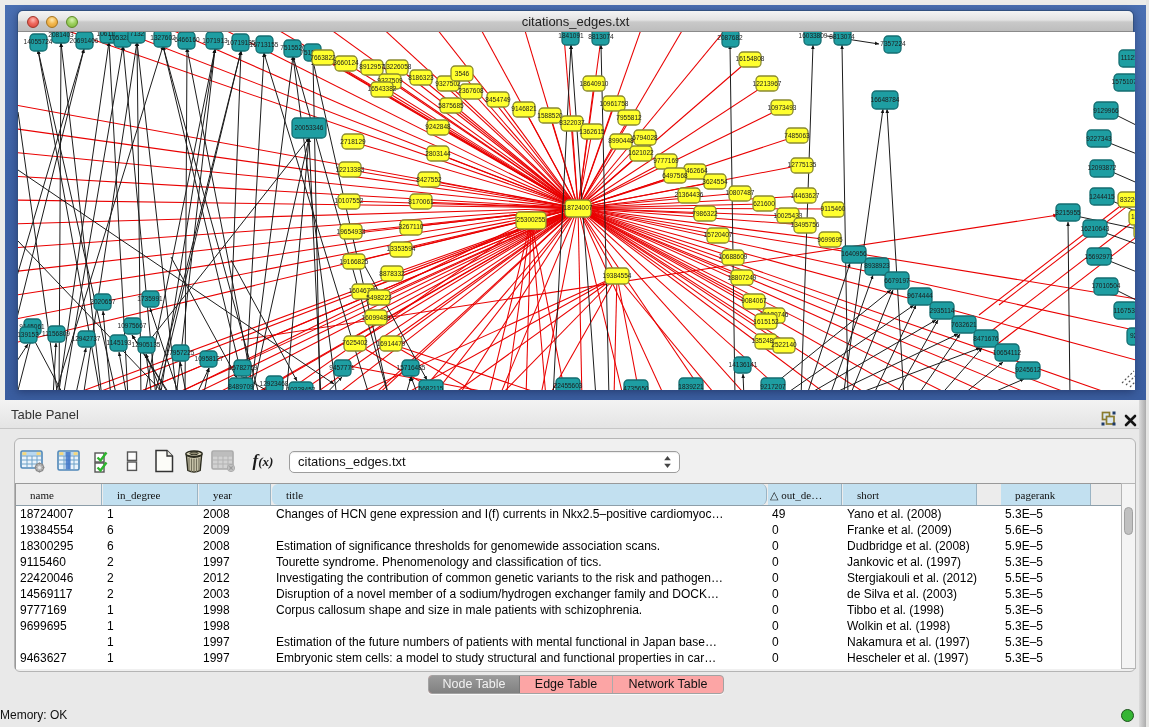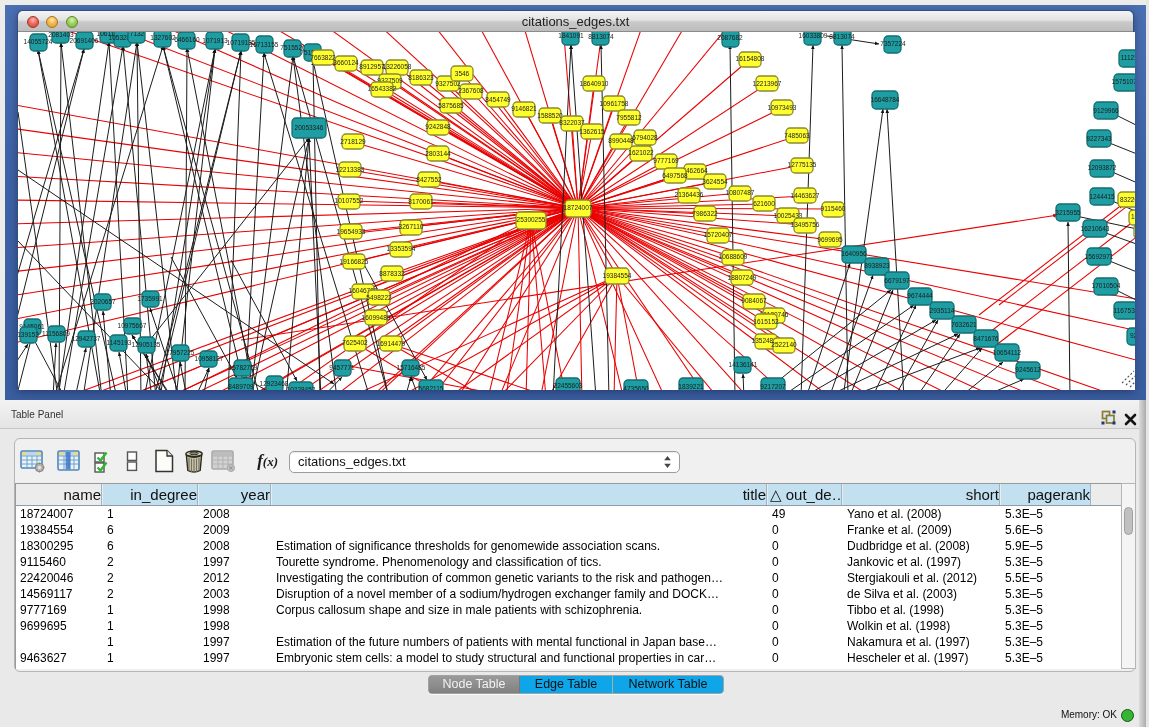--- a/index.html
+++ b/index.html
@@ -13,53 +13,53 @@
    border-bottom:1px solid #8b8b8b; border-radius:5px 5px 0 0;
    text-align:center; font-size:13px; font-weight:500; color:#222; line-height:21px; }
 .tl { position:absolute; top:4.5px; width:12px; height:12px; border-radius:50%; }
 .tl.r { left:9px;  background:radial-gradient(circle at 50% 30%, #ffb9b2 0%, #ee6a5f 45%, #d63f32 100%); border:0.5px solid #a03328; }
 .tl.y { left:28px; background:radial-gradient(circle at 50% 30%, #ffe9b0 0%, #f3b84f 45%, #dd9b2f 100%); border:0.5px solid #a5741f; }
 .tl.g { left:48px; background:radial-gradient(circle at 50% 30%, #d7f3b2 0%, #9ed160 45%, #79b437 100%); border:0.5px solid #5d8a26; }
 .gcanvas { position:absolute; left:0; top:21px; width:1117px; height:358px; background:#fff; overflow:hidden; }
 .tpanel { position:absolute; left:0; top:400px; width:1149px; height:327px; background:#e9e9e9; }
 .tptitle { position:absolute; left:0; top:0; width:100%; height:29px;
    background:linear-gradient(180deg,#f3f3f3,#e4e4e4); border-bottom:1px solid #c6c6c6;
-   font-size:10px; color:#333; line-height:29px; padding-left:11px; }
+   font-size:13px; color:#333; line-height:29px; padding-left:11px; }
 .tpfloat { position:absolute; top:7px; left:1101px; }
 .tpx { position:absolute; top:8px; left:1124px; width:13px; height:13px; }
 .inner { position:absolute; left:14px; top:38px; width:1122px; height:234px;
    background:#f0f0f0; border:1px solid #b5b5b5; border-radius:6px; }
 .tbi { position:absolute; top:449px; height:24px; }
 .combo { position:absolute; left:289px; top:451px; width:391px; height:22px; background:#fff;
    border:1px solid #9d9d9d; border-radius:5px; font-size:13px; color:#111;
    line-height:20px; padding-left:8px; box-shadow:inset 0 1px 1px rgba(0,0,0,0.08); }
 .stepper { position:absolute; right:6px; top:2px; width:11px; height:16px; }
 .table { position:absolute; left:15px; top:483px; width:1106px; height:186px; background:#fff;
    border-top:1px solid #999; border-left:1px solid #999; overflow:hidden; }
 .hrow { position:absolute; left:0; top:0; width:100%; height:22px; background:#ececec;
    border-bottom:1px solid #8d9ea9; }
 .hcell { position:absolute; top:0; height:21px; border-right:1px solid #9ab4c4;
-   font-size:15px; color:#111; text-align:right; line-height:22px; text-indent:14px; white-space:nowrap; overflow:hidden; }
+   font-size:11px; color:#111; text-align:left; line-height:22px; text-indent:14px; white-space:nowrap; overflow:hidden;font-family:Liberation Serif, serif; }
 .row { position:absolute; left:0; width:100%; height:16px; }
 .cell { position:absolute; top:0; height:16px; font-size:12px; color:#000; line-height:16px;
    white-space:nowrap; overflow:hidden; }
 .vsb { position:absolute; left:1121px; top:483px; width:15px; height:186px; background:#f4f4f4;
    border:1px solid #b5b5b5; }
 .vsb .thumb { position:absolute; left:2px; top:23px; width:9px; height:28px; background:#c0c0c0;
    border:1px solid #a0a0a0; border-radius:5px; }
 .tabs { position:absolute; left:428px; top:675px; height:19px; display:flex;
-   border:1px solid #a2a2a2; border-radius:4px; overflow:hidden; background:#0ea5e9;
+   border:1px solid #a2a2a2; border-radius:4px; overflow:hidden; background:#fca5a5;
    box-shadow:0 1px 0 rgba(255,255,255,0.7); }
 .tab { height:100%; font-size:12.5px; line-height:17px; text-align:center; color:#111;
    border-right:1px solid #ababab; }
 .tab.sel { background:linear-gradient(180deg,#9a9a9a,#818181); color:#f2f2f2;
    border-right:1px solid #787878; }
 .tab:last-child { border-right:none; }
-.mem { position:absolute; left:0; top:703px; width:1117px; height:24px; font-size:10px;
-   color:#111; text-align:right; line-height:24px; }
+.mem { position:absolute; left:0; top:703px; width:1117px; height:24px; font-size:12px;
+   color:#111; text-align:left; line-height:24px; }
 .memdot { position:absolute; left:1121px; top:709px; width:13px; height:13px; border-radius:50%;
    background:#35b534; border:1px solid #1d521d; }
 .redge { position:absolute; right:0; top:0; width:3px; height:727px; background:#e6e6e4; }
 .rsb { position:absolute; left:1139px; top:400px; width:7px; height:327px;
    background:linear-gradient(90deg,#dcdcdc,#ababab); }
 </style></head>
 <body>
 <div class="desktop">
   <div class="gwin">
     <div class="gtitle">citations_edges.txt<span class="tl r"></span><span class="tl y"></span><span class="tl g"></span></div>
@@ -659,43 +659,44 @@
       <path d="M4.4 6.4 L5.8 21.4 Q12 24.6 18.2 21.4 L19.6 6.4 Q12 10 4.4 6.4z" fill="#cfcab0" stroke="#2b2b1e" stroke-width="1.4"></path>
       <path d="M7 8.8v13M9.5 9.6v13.4M12 9.8v13.6M14.5 9.6v13.4M17 8.8v13" stroke="#73705c" stroke-width="1.2"></path>
     </svg></div>
 <div class="tbi" style="left:211px;width:26px;"><svg width="26" height="24" viewBox="0 0 26 24">
       <rect x="1" y="2" width="21" height="18" rx="1.5" fill="#d2d2d2" stroke="#a9a9a9" stroke-width="1.6"></rect>
       <rect x="2" y="3" width="19" height="3.6" fill="#bdbdbd"></rect>
       <path d="M2 7h19M2 11h19M2 15h19M7 7v13M12 7v13M17 7v13" stroke="#b3b3b3" stroke-width="1"></path>
       <circle cx="20" cy="19" r="3.6" fill="#c3c3c3" stroke="#ababab"></circle>
       <path d="M18.4 17.4l3.2 3.2M21.6 17.4l-3.2 3.2" stroke="#9b9b9b" stroke-width="1.3"></path>
     </svg></div>
-<div class="tbi" style="left:248px;width:30px;top:448px;height:26px;line-height:26px;text-align:right;"><span style="font-family:'Liberation Serif',serif;font-style:italic;font-weight:bold;font-size:17px;color:#1a1a1a;">f<span style="font-size:13px;">(x)</span></span></div>
+<div class="tbi" style="left:248px;width:30px;top:448px;height:26px;line-height:26px;text-align:center;"><span style="font-family:'Liberation Serif',serif;font-style:italic;font-weight:bold;font-size:17px;color:#1a1a1a;">f<span style="font-size:13px;">(x)</span></span></div>
 
 <div class="combo">citations_edges.txt
   <svg class="stepper" viewBox="0 0 11 16">
       <path d="M5.5 2 L8.8 6.2 H2.2 z" fill="#444"></path>
       <path d="M5.5 14 L2.2 9.8 H8.8 z" fill="#444"></path>
     </svg>
 </div>
 <div class="table">
   <div class="hrow">
       <div class="hcell" style="left:0px;width:86px;background:#ececec;">name</div>
       <div class="hcell" style="left:87px;width:95px;background:#c2e0f0;">in_degree</div>
       <div class="hcell" style="left:183px;width:72px;background:#c2e0f0;">year</div>
-      <div class="hcell" style="left:256px;width:495px;background:#c2e0f0;">title</div>
+      <div class="hcell" style="left:256px;width:495px;background:#c2e0f0;border-radius:6px;">title</div>
       <div class="hcell" style="left:752px;width:74px;background:#c2e0f0;text-indent:2px;">△ out_de…</div>
-      <div class="hcell" style="left:827px;width:157px;background:#c2e0f0;">short</div>
+      <div class="hcell" style="left:827px;width:134px;background:#c2e0f0;">short</div>
       <div class="hcell" style="left:985px;width:90px;background:#c2e0f0;">pagerank</div>
     </div>
   <div style="position:absolute;left:0;top:22px;width:100%;height:164px;">
       <div class="row" style="top:0px;">
         <div class="cell" style="left:4px;width:79px;">18724007</div>
         <div class="cell" style="left:91px;width:88px;">1</div>
         <div class="cell" style="left:187px;width:65px;">2008</div>
+        <div class="cell" style="left:260px;width:488px;">Changes of HCN gene expression and I(f) currents in Nkx2.5–positive cardiomyoc…</div>
         <div class="cell" style="left:756px;width:67px;">49</div>
         <div class="cell" style="left:831px;width:150px;">Yano et al. (2008)</div>
         <div class="cell" style="left:989px;width:83px;">5.3E–5</div>
       </div>
       <div class="row" style="top:16px;">
         <div class="cell" style="left:4px;width:79px;">19384554</div>
         <div class="cell" style="left:91px;width:88px;">6</div>
         <div class="cell" style="left:187px;width:65px;">2009</div>
         <div class="cell" style="left:756px;width:67px;">0</div>
         <div class="cell" style="left:831px;width:150px;">Franke et al. (2009)</div>

